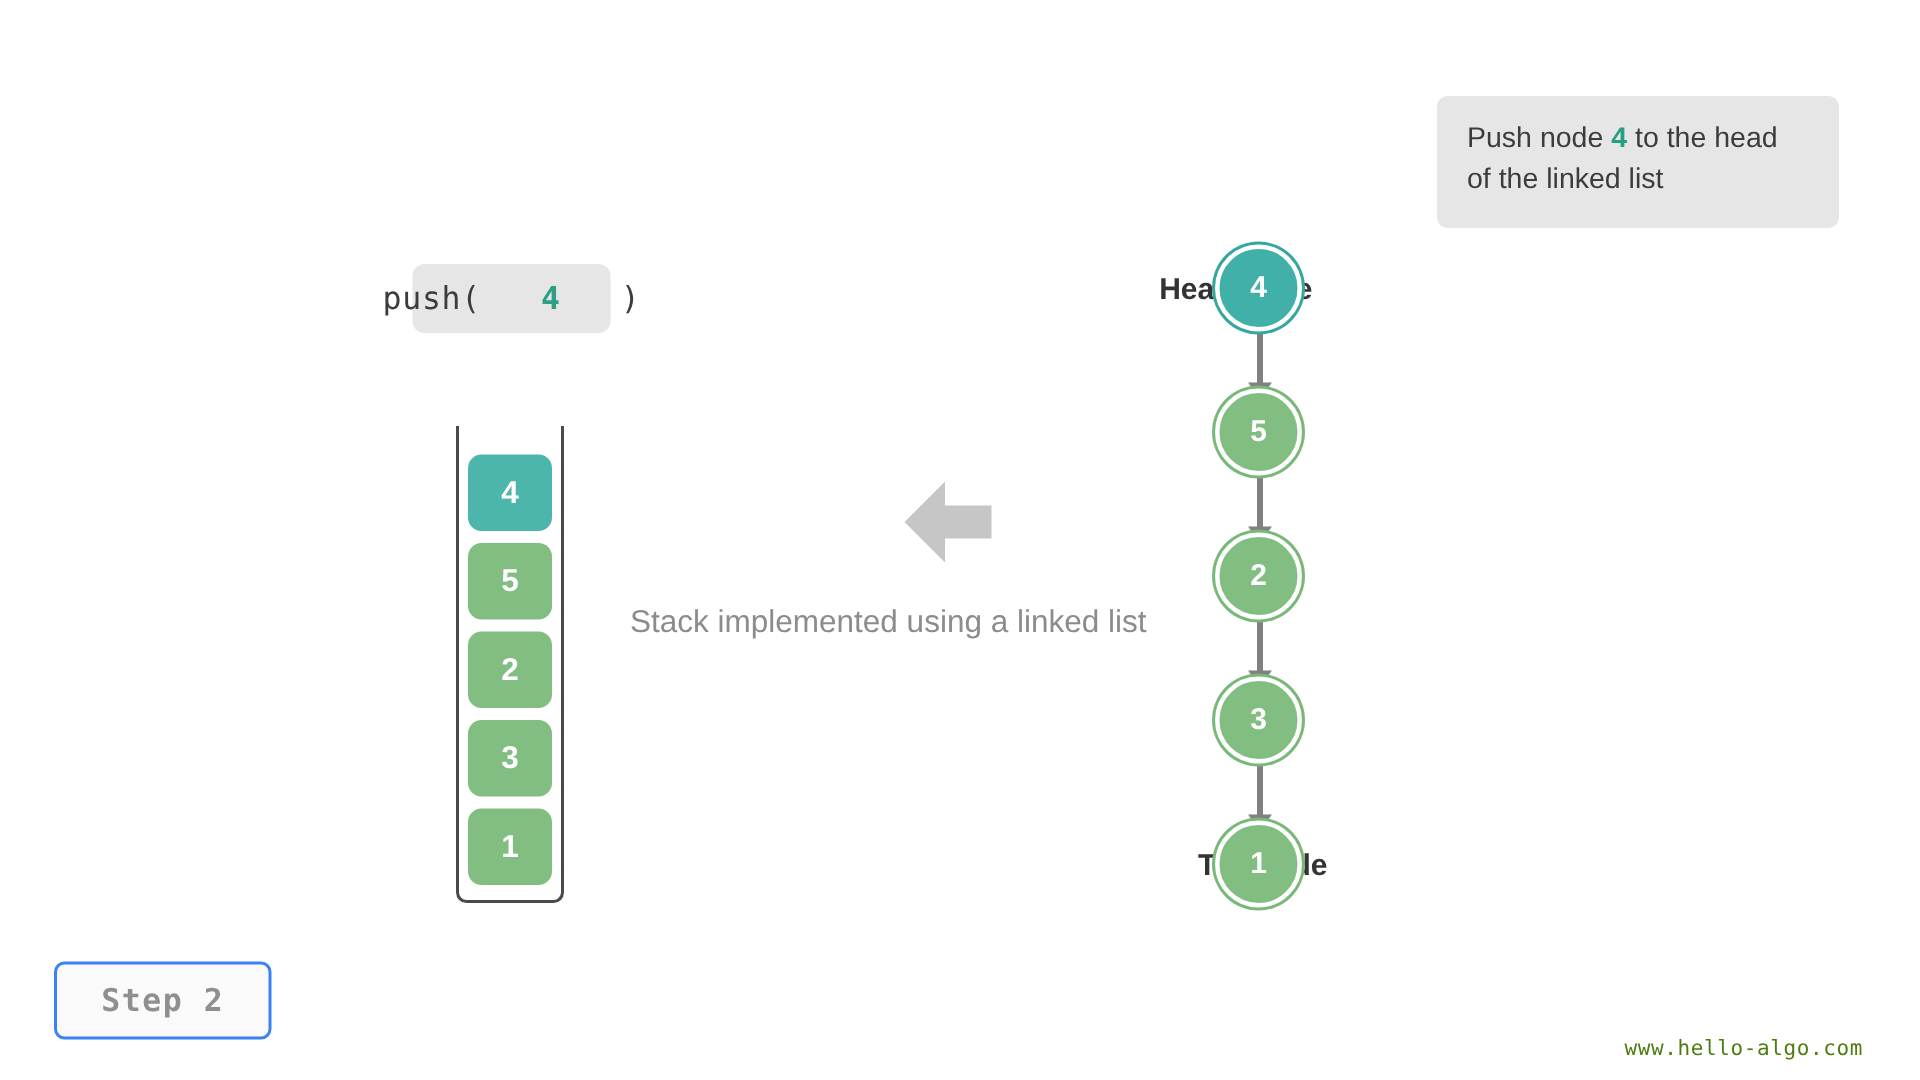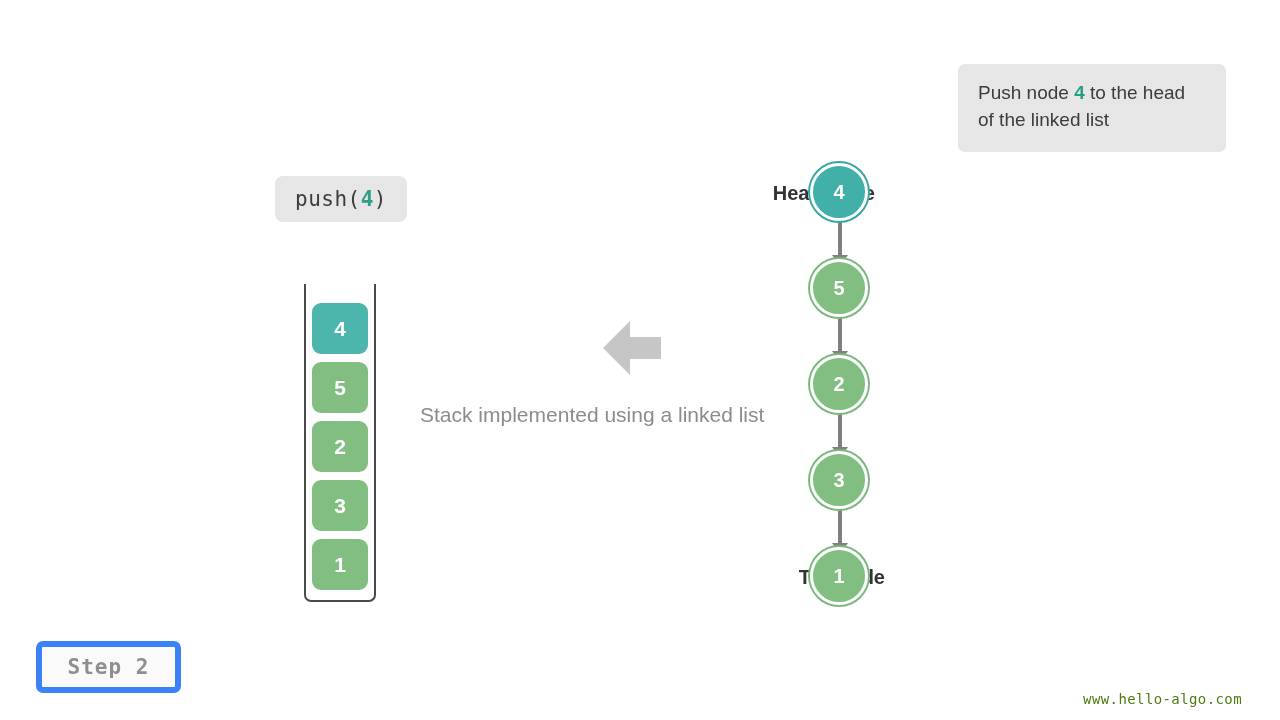--- a/index.html
+++ b/index.html
@@ -48,20 +48,21 @@
     box-sizing: border-box;
     background: #e6e6e6;
     border-radius: 8px;
     display: flex;
     align-items: center;
     justify-content: center;
     font-family: "DejaVu Sans Mono", monospace;
     font-size: 21px;
     color: #3c3c3c;
     letter-spacing: 0.5px;
+    gap: 40px;
   }
   .op-label .hl {
     color: #2e9e85;
     font-weight: bold;
   }
 
   
   .stack-wrap {
     position: absolute;
     left: 304px;
@@ -179,21 +180,21 @@
 
   
   .step-badge {
     position: absolute;
     left: 36px;
     top: 641px;
     width: 145px;
     height: 52px;
     box-sizing: border-box;
     background: #fafafa;
-    border: 6px solid #3b82f6;
+    border: 2px solid #3b82f6;
     border-radius: 7px;
     display: flex;
     align-items: center;
     justify-content: center;
     font-family: "DejaVu Sans Mono", monospace;
     font-size: 21px;
     font-weight: bold;
     color: #8f8f8f;
     letter-spacing: 1px;
   }

